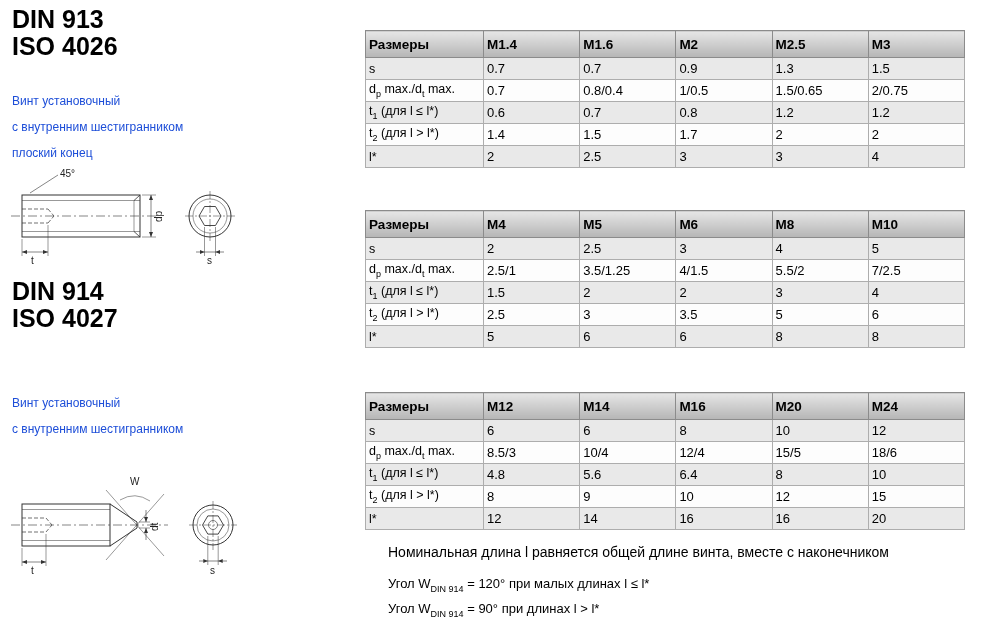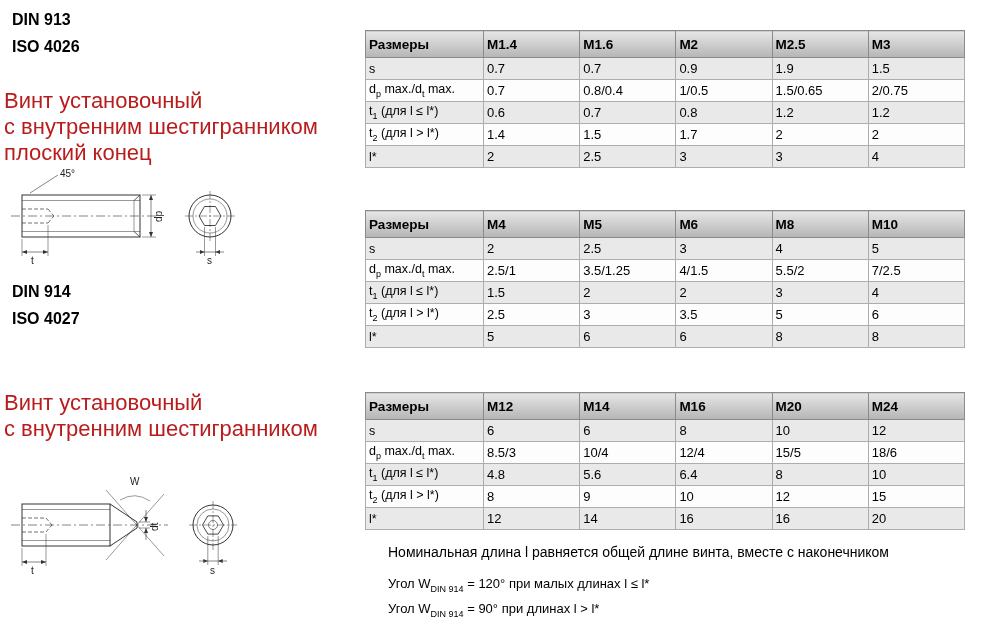--- a/index.html
+++ b/index.html
@@ -1,24 +1,24 @@
 <!DOCTYPE html>
 <html><head>
 <meta charset="utf-8">
 <style>
   html,body { margin:0; padding:0; background:#fff; }
   .page {
     position:relative; width:984px; height:628px; background:#ffffff;
     font-family:"Liberation Sans", sans-serif; color:#000; overflow:hidden;
   }
   
-  .std-block { position:absolute; left:12px; font-size:16px; font-weight:bold; line-height:27px; }
+  .std-block { position:absolute; left:12px; font-size:25px; font-weight:bold; line-height:27px; }
   #std-din913 { top:6px; }
   #std-din914 { top:278px; }
-  .desc-block { position:absolute; left:4px; font-size:22px; line-height:26px; color:#b91c1c; }
+  .desc-block { position:absolute; left:12px; font-size:12px; line-height:26px; color:#1d4ed8; }
   #desc-din913 { top:88px; }
   #desc-din914 { top:390px; }
   .drawing { position:absolute; left:8px; }
   #drawing-flat { top:166px; }
   #drawing-cone { top:470px; }
 
   
   .dim-table { position:absolute; left:365px; width:600px; border-collapse:collapse; table-layout:fixed;
                font-size:13px; text-align:left; }
   #tbl-0 { top:30px; } #tbl-1 { top:210px; } #tbl-2 { top:392px; }
@@ -182,21 +182,21 @@
           <th>M2.5</th>
           <th>M3</th>
         </tr>
       </thead>
       <tbody>
         <tr>
           <td class="row-label"><span>s</span></td>
           <td>0.7</td>
           <td>0.7</td>
           <td>0.9</td>
-          <td>1.9</td>
+          <td>1.3</td>
           <td>1.5</td>
         </tr>
         <tr>
           <td class="row-label"><span>d</span><sub>p</sub><span> max./d</span><sub>t</sub><span> max.</span></td>
           <td>0.7</td>
           <td>0.8/0.4</td>
           <td>1/0.5</td>
           <td>1.5/0.65</td>
           <td>2/0.75</td>
         </tr>

